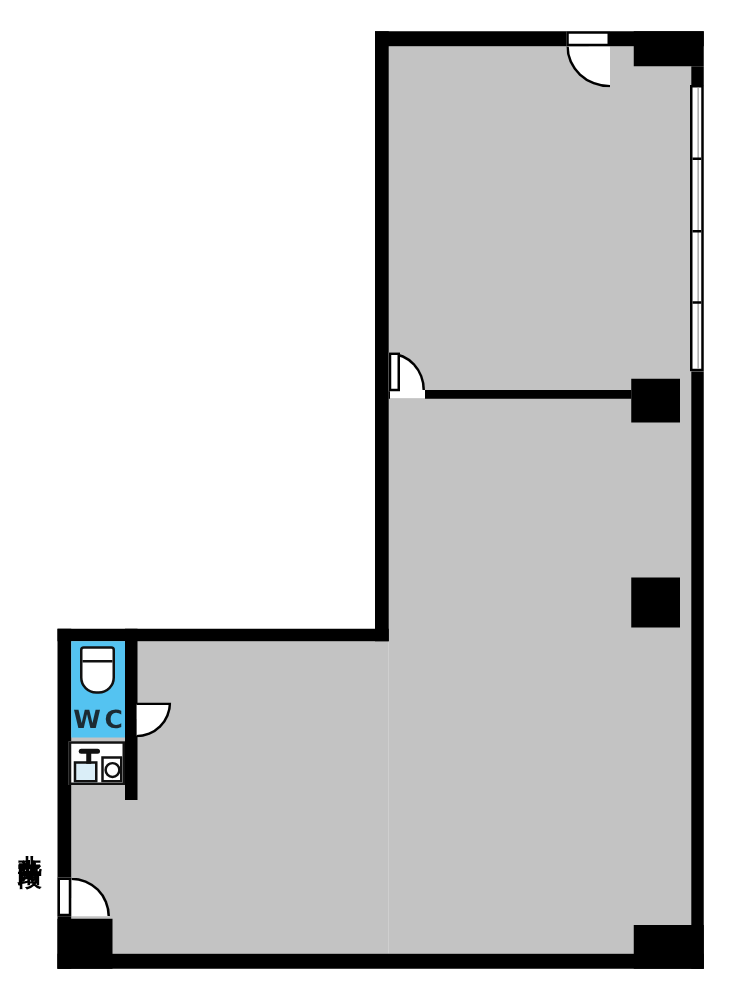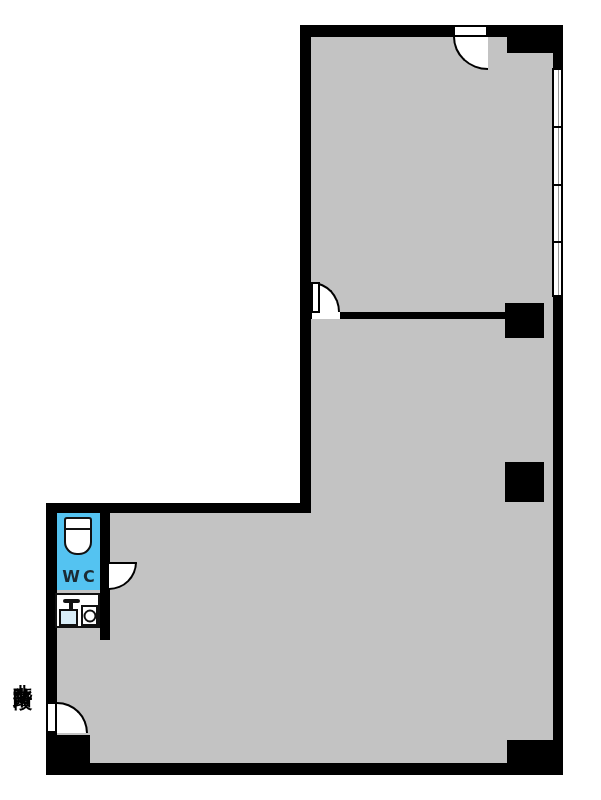--- a/index.html
+++ b/index.html
@@ -37,21 +37,21 @@
     border-right:2px solid var(--wall,#000);
     border-top:2px solid var(--wall,#000);
   }
   .leaf{background:#fff;border:2px solid var(--wall,#000);z-index:5;}
   
   .wc-room{
     background:var(--wcfill,#54c3f1);z-index:2;
     display:flex;align-items:flex-end;justify-content:center;
   }
   .wc-text{
-    font-weight:bold;font-size:16px;letter-spacing:3px;
+    font-weight:bold;font-size:20px;letter-spacing:3px;
     color:#1c2b33;line-height:1;padding-bottom:5px;padding-left:3px;
     z-index:4;
   }
   .toilet{
     background:#fff;border:2px solid #111;
     border-radius:3px 3px 13px 13px;z-index:3;
   }
   .toilet-line{position:absolute;left:0;right:0;top:9px;height:2px;background:#111;}
   
   .counter{background:#fff;border:2px solid #111;z-index:3;}

